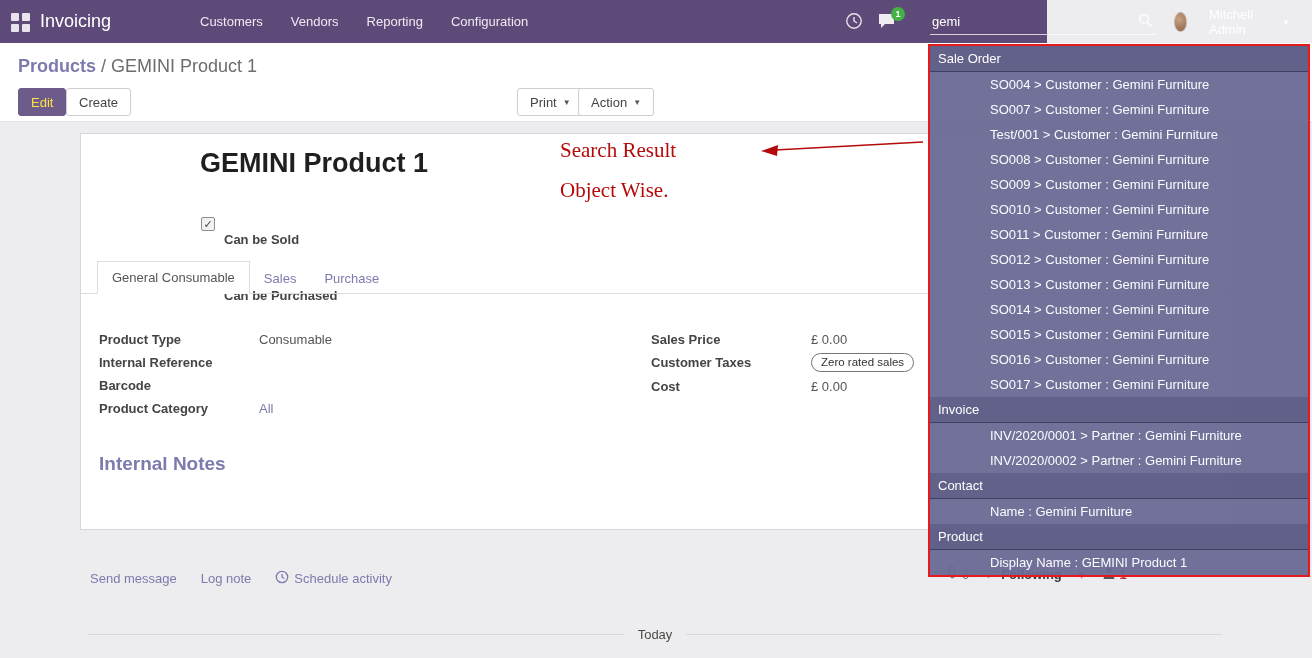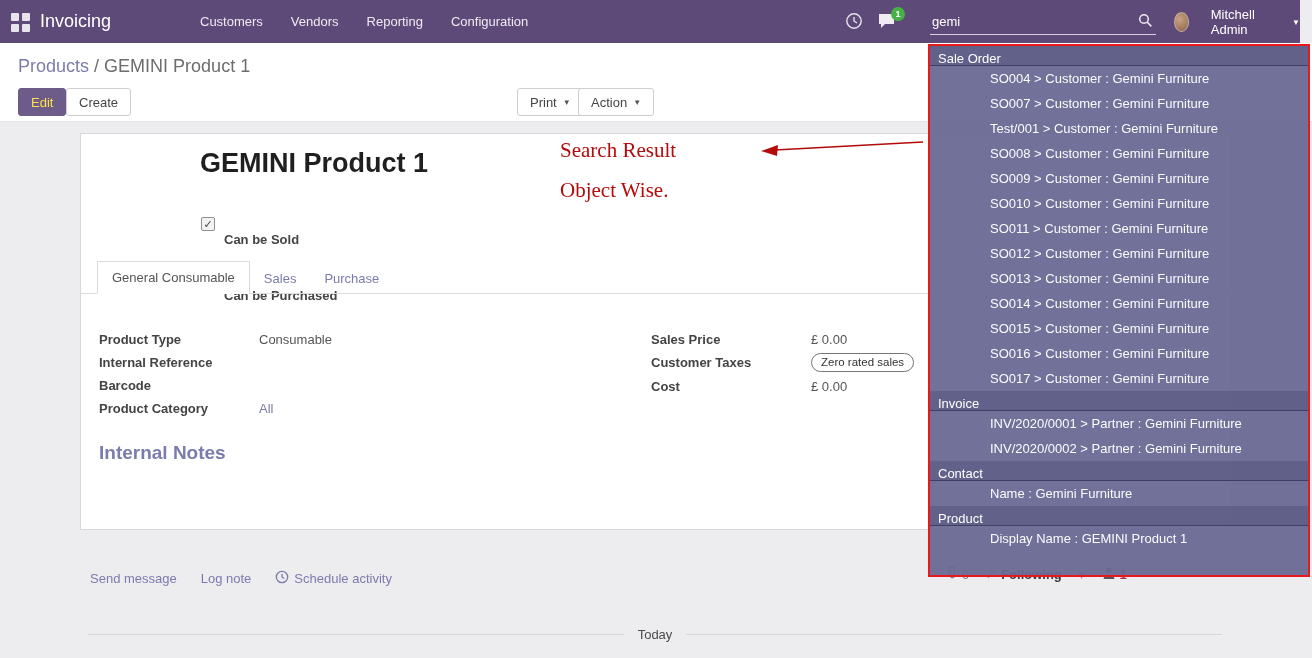--- a/index.html
+++ b/index.html
@@ -1,21 +1,21 @@
 <!DOCTYPE html>
 <html style="--navbar-bg: #5e4a78; --primary-button: #6d5c89; --link-purple: #7c7bad; --annotation-red: #b40a0a; --badge-green: #44b244; --heart-pink: #e06c8a; --dropdown-bg: rgba(104,104,148,0.94); --dropdown-border: #e8191c;"><head>
 <meta charset="utf-8">
 <style>
   * { margin:0; padding:0; box-sizing:border-box; }
   body { font-family:"Liberation Sans", sans-serif; background:#dddde0; }
   .screen { position:relative; width:1312px; height:658px; overflow:hidden;
             background:#edecef; }
 
   
-  .navbar { position:absolute; left:0; top:0; width:1300px; height:43px;
+  .navbar { position:absolute; left:0; top:0; width:1047px; height:43px;
             background:var(--navbar-bg,#5e4a78); z-index:10; }
   .apps-icon { position:absolute; left:11px; top:13px; width:19px; height:19px;
                display:grid; grid-template-columns:8px 8px; grid-gap:3px; cursor:pointer; }
   .apps-icon div { width:8px; height:8px; background:rgba(255,255,255,.85); border-radius:1px; }
   .app-name { position:absolute; left:40px; top:0; height:43px; line-height:42px;
               color:#fff; font-size:18px; font-weight:500; cursor:pointer; }
   .nav-menus { position:absolute; left:186px; top:0; height:43px; display:flex; }
   .nav-menu-item { padding:0 14px; line-height:43px; font-size:13px; color:#efeaf3; cursor:pointer; }
   .nav-icon { position:absolute; top:12px; cursor:pointer; }
   .activities-icon { left:845px; }
@@ -34,21 +34,21 @@
   .avatar { width:20px; height:20px; border-radius:50%;
             background:radial-gradient(circle at 35% 35%, #c9a384, #8a6248);
             border:1px solid rgba(255,255,255,.35); }
   .user-name { color:#fff; font-size:13px; }
   .caret { color:#fff; font-size:8px; }
 
   
   .control-panel { position:absolute; left:0; top:43px; width:1312px; height:79px;
                    background:#fff; border-bottom:1px solid #e4e2e6; }
   .breadcrumb { position:absolute; left:18px; top:13px; font-size:18px; }
-  .crumb-link { color:var(--link-purple,#7c7bad); cursor:pointer; }
+  .crumb-link { color:var(--link-purple,#7c7bad); cursor:pointer;font-weight:bold; }
   .crumb-sep, .crumb-current { color:#6d6d6d; }
   .btn { position:absolute; top:45px; height:28px; padding:0 12px; font-size:13px;
          border-radius:3px; border:1px solid #cfcdd2; background:#fff; color:#444;
          cursor:pointer; display:flex; align-items:center; gap:6px; }
   .btn-edit { left:18px; background:var(--primary-button,#6d5c89);
               border-color:var(--primary-button,#6d5c89); color:#fde047; }
   .btn-create { left:66px; }
   .btn-print { left:517px; }
   .btn-action { left:578px; }
   .btn .caret { color:#555; }
@@ -73,21 +73,21 @@
                 color:#555; }
   .fields { position:absolute; width:440px; font-size:13px; }
   .left-fields { left:18px; top:196px; }
   .right-fields { left:570px; top:196px; width:400px; }
   .field-row { display:flex; margin-bottom:5px; min-height:18px; align-items:center; }
   .field-label { width:160px; font-weight:bold; color:#444; flex-shrink:0; }
   .field-value { color:#555; }
   .field-value.link { color:var(--link-purple,#7c7bad); cursor:pointer; }
   .pill { display:inline-block; border:1px solid #767676; border-radius:10px;
           padding:0 9px; font-size:11.5px; line-height:17px; color:#333; cursor:pointer; }
-  .notes-heading { position:absolute; left:18px; top:308px; font-size:19px;
+  .notes-heading { position:absolute; left:18px; top:319px; font-size:19px;
                    font-weight:bold; color:var(--link-purple,#7c7bad); }
 
   
   .annotation { position:absolute; left:560px; top:138px;
                 font-family:"Liberation Serif", serif; color:var(--annotation-red,#b40a0a);
                 font-size:21px; z-index:5; }
   .annotation div { margin-bottom:15px; }
   .arrow-svg { position:absolute; left:755px; top:136px; z-index:5; }
 
   
@@ -105,21 +105,21 @@
   .today-divider { position:absolute; left:88px; top:627px; width:1134px;
                    display:flex; align-items:center; gap:14px; }
   .today-divider .line { flex:1; border-top:1px solid #d9d7dc; }
   .today-divider .today-text { font-size:13px; font-weight:normal; color:#4a4a4a; }
 
   
   .search-dropdown { position:absolute; left:928px; top:44px; width:382px; height:533px;
                      background:var(--dropdown-bg,rgba(104,104,148,0.94));
                      border:2px solid var(--dropdown-border,#e8191c); z-index:40;
                      overflow:hidden; }
-  .dd-header { height:20px; line-height:25px; padding-left:8px; color:#fff; font-size:13px;
+  .dd-header { height:26px; line-height:25px; padding-left:8px; color:#fff; font-size:13px;
                background:rgba(78,78,118,0.45); border-bottom:1px solid rgba(55,55,90,0.8); }
   .dd-item { height:25px; line-height:25px; padding-left:24px; color:#fcfcff;
              font-size:13px; cursor:pointer; white-space:nowrap;margin-left:36px; }
 </style>
 </head>
 <body>
 
 <div class="screen">
 
   <div class="navbar">

